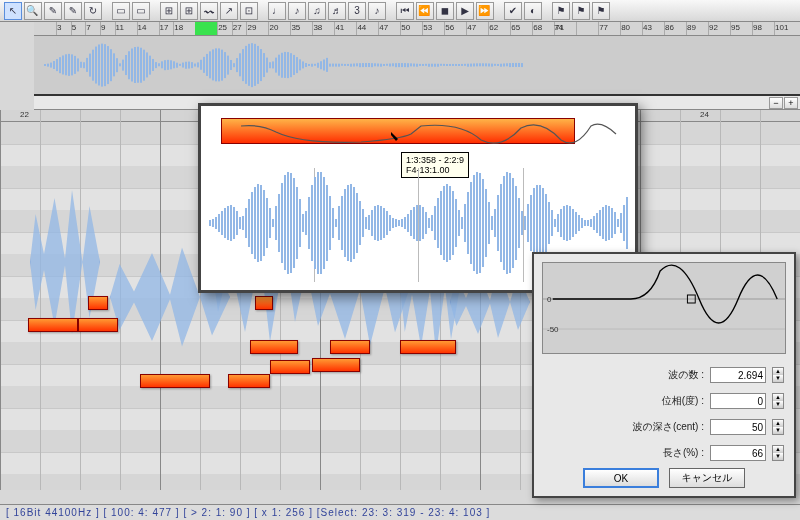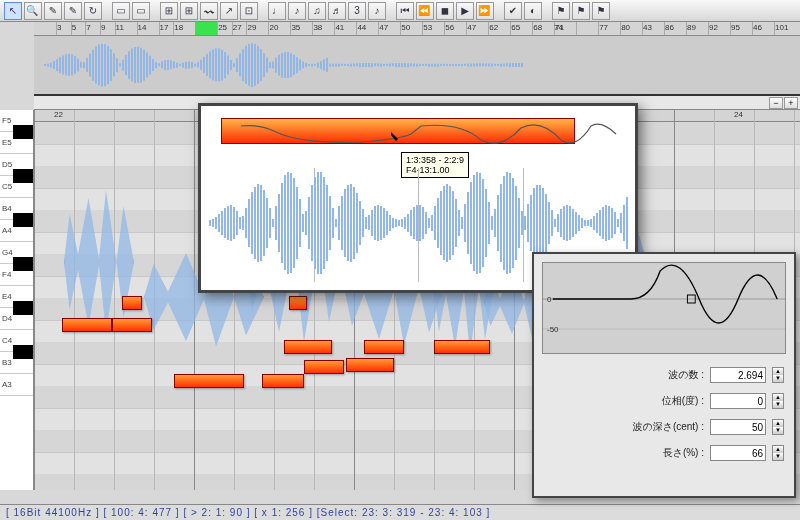--- a/index.html
+++ b/index.html
@@ -165,21 +165,21 @@
     <span style="left: 609.119px;">43</span>
     <div class="tick" style="left: 630.099px;"></div>
     <span style="left: 631.099px;">86</span>
     <div class="tick" style="left: 652.079px;"></div>
     <span style="left: 653.079px;">89</span>
     <div class="tick" style="left: 674.059px;"></div>
     <span style="left: 675.059px;">92</span>
     <div class="tick" style="left: 696.04px;"></div>
     <span style="left: 697.04px;">95</span>
     <div class="tick" style="left: 718.02px;"></div>
-    <span style="left: 719.02px;">46</span>
+    <span style="left: 719.02px;">98</span>
     <div class="tick" style="left: 740px;"></div>
     <span style="left: 741px;">101</span>
     <div class="sel" style="left: 161.188px; width: 21.9802px;"></div>
   </div>
 
 <div class="overview" id="overview">
     <div class="waveblock" style="left: 10px; width: 2px; height: 2px;"></div>
     <div class="waveblock" style="left: 13px; width: 2px; height: 2.72677px;"></div>
     <div class="waveblock" style="left: 16px; width: 2px; height: 4.80982px;"></div>
     <div class="waveblock" style="left: 19px; width: 2px; height: 7.96796px;"></div>
@@ -340,35 +340,20 @@
     <div class="waveblock" style="left: 484px; width: 2px; height: 4.04041px;"></div>
     <div class="waveblock" style="left: 487px; width: 2px; height: 3.8458px;"></div>
   </div>
 
 <div class="zoombar">
   <div class="zbtn">−</div>
   <div class="zbtn">+</div>
 </div>
 
 <div class="main">
-  <div class="piano" id="piano">
-      <div class="key">F5</div>
-      <div class="key black">E5</div>
-      <div class="key">D5</div>
-      <div class="key black">C5</div>
-      <div class="key">B4</div>
-      <div class="key black">A4</div>
-      <div class="key">G4</div>
-      <div class="key black">F4</div>
-      <div class="key">E4</div>
-      <div class="key black">D4</div>
-      <div class="key">C4</div>
-      <div class="key black">B3</div>
-      <div class="key">A3</div>
-    </div>
   <div class="track" id="track">
     <div class="rulerMain" id="mruler">
         <span style="left: 20px;">22</span>
         <span style="left: 360px;">23</span>
         <span style="left: 700px;">24</span>
       </div>
   <div class="hline" style="top: 12px;"></div>
       <div class="hline" style="top: 34px;"></div>
       <div class="hline" style="top: 56px;"></div>
       <div class="hline" style="top: 78px;"></div>
@@ -634,15 +619,19 @@
       </div>
       <div class="row" style="top: 190px;">
         <label>長さ(%) :</label>
         <input value="66" style="">
         <div class="spin">
           <div>▲</div>
           <div>▼</div>
         </div>
       </div>
     </div>
+  <div class="btns">
+    <button class="primary">OK</button>
+    <button>キャンセル</button>
+  </div>
 </div>
 
 <div class="status">[ 16Bit  44100Hz ]  [ 100: 4: 477 ]  [ &gt; 2: 1: 90 ]  [ x 1: 256 ]  [Select:  23: 3: 319 - 23: 4: 103 ]</div>
 
 </body></html>

